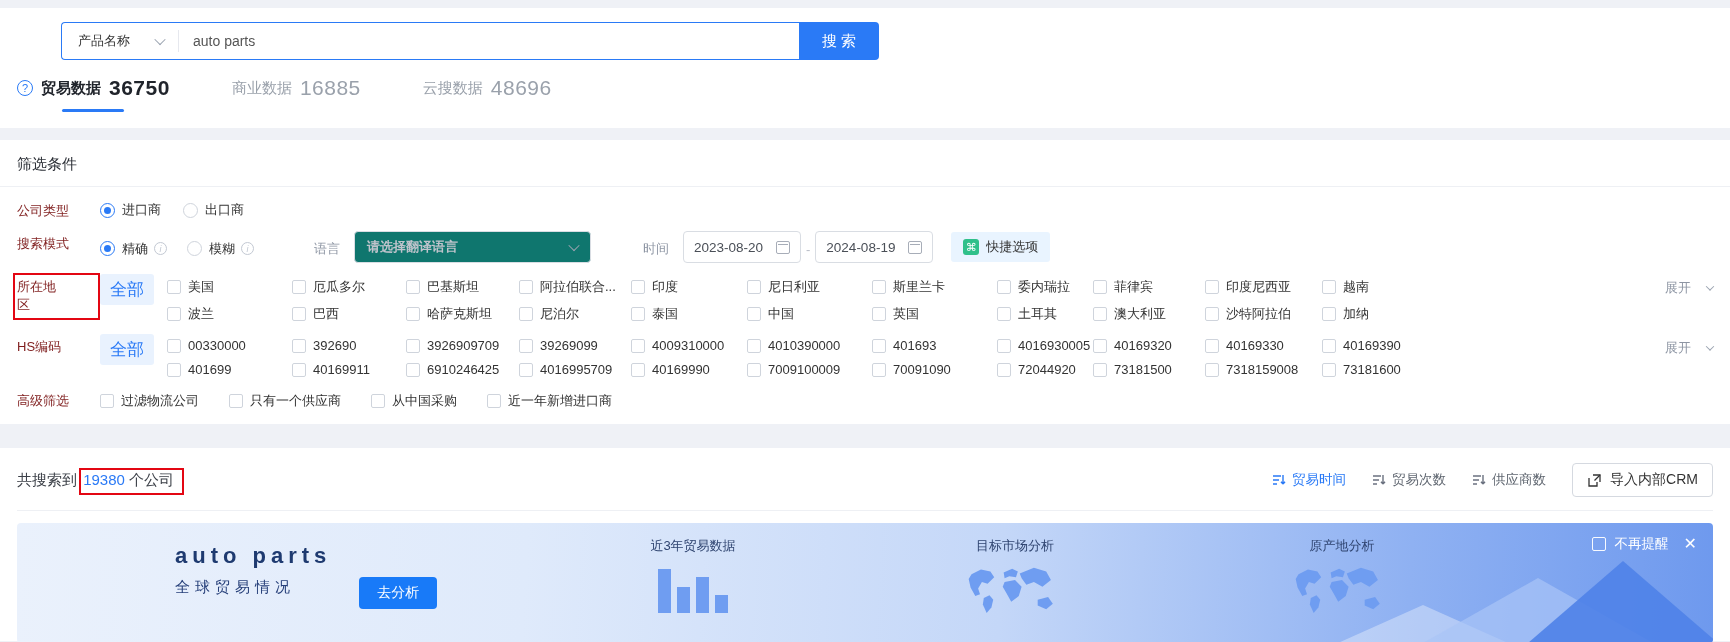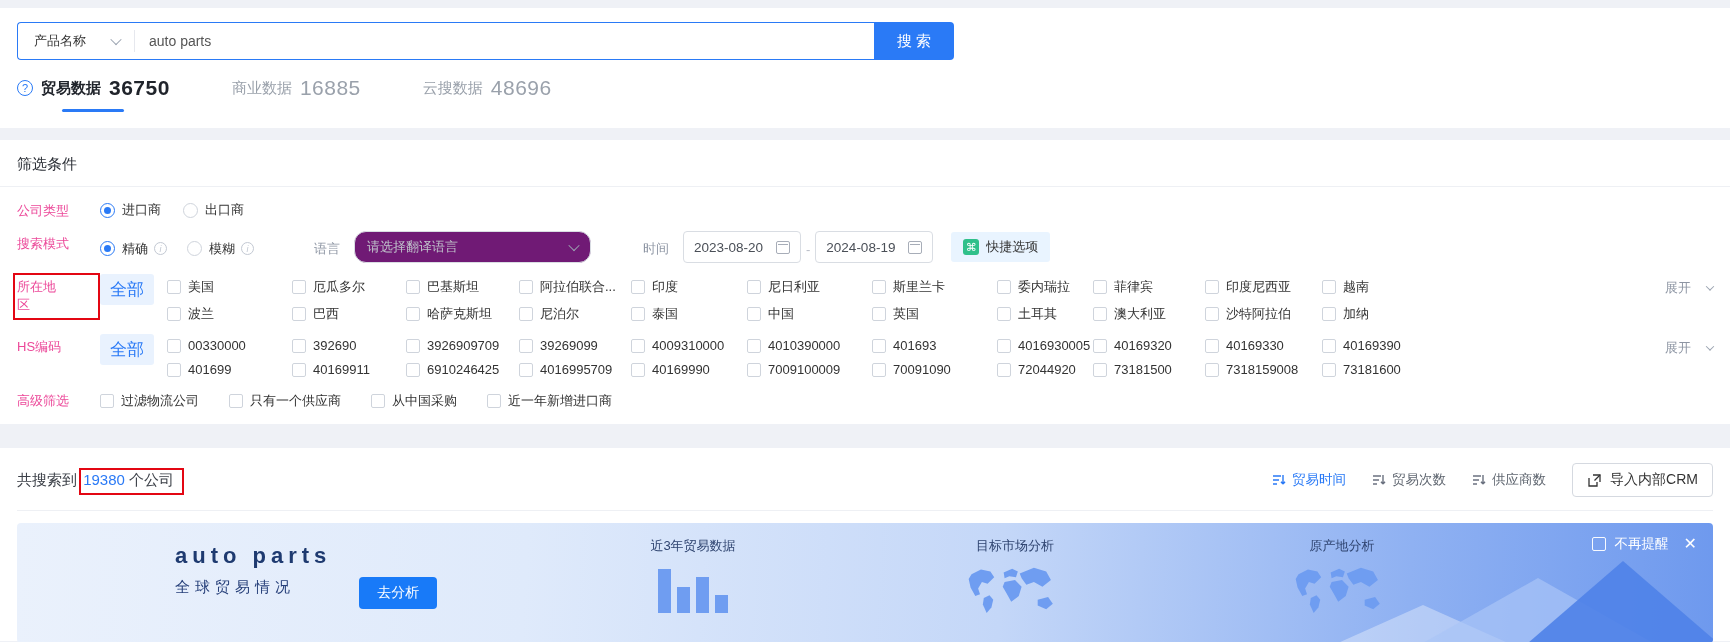--- a/index.html
+++ b/index.html
@@ -5,21 +5,21 @@
   * { box-sizing: border-box; margin: 0; padding: 0; }
   html,body { width:1730px; height:642px; overflow:hidden; }
   body {
     font-family: "Liberation Sans", "DejaVu Sans", sans-serif;
     background:#eff1f6; color:#333; font-size:13px;
   }
   .card { background:#fff; }
 
   
   .top-card { margin-top:8px; height:120px; padding:14px 17px 0; }
-  .search-row { display:flex; height:38px; width:937px; }
+  .search-row { display:flex; height:38px; width:818px;margin-left:44px; }
   .search-box { flex:1; display:flex; align-items:center; border:1px solid #2a7af6; border-right:none; border-radius:4px 0 0 4px; background:#fff; }
   .search-cat { display:flex; align-items:center; gap:26px; padding:0 14px 0 16px; cursor:pointer; }
   .search-cat .cat-label { font-size:13px; color:#333; }
   .chev { width:8px; height:8px; border-right:1.5px solid #9aa3b0; border-bottom:1.5px solid #9aa3b0; transform:rotate(45deg) translate(-1px,-1px); }
   .search-divider { width:1px; height:22px; background:#e6e8ee; }
   .search-input { flex:1; border:none; outline:none; font-size:14px; color:#555; padding:0 14px; font-family:inherit; background:transparent; }
   .search-btn { width:80px; background:#2a7af6; color:#fff; font-size:15px; border:none; border-radius:0 4px 4px 0; cursor:pointer; font-family:inherit; }
 
   .tabs-row { display:flex; align-items:flex-end; margin-top:16px; gap:62px; }
   .tab { display:flex; align-items:center; gap:8px; padding-bottom:12px; position:relative; cursor:pointer; }
@@ -27,31 +27,31 @@
   .tab .t-count { font-size:21px; color:#9aa1ab; letter-spacing:.5px; }
   .tab.active .t-label { color:#20242b; font-weight:bold; }
   .tab.active .t-count { color:#20242b; font-weight:bold; }
   .tab.active::after { content:''; position:absolute; bottom:0; left:50%; transform:translateX(-50%); width:62px; height:3px; background:#2a7af6; border-radius:2px; }
   .qmark { width:16px; height:16px; border:1px solid #2a7af6; color:#2a7af6; border-radius:50%; font-size:11px; display:inline-flex; align-items:center; justify-content:center; }
 
   
   .filter-card { margin-top:12px; padding:0 17px 14px; }
   .section-title { font-size:15px; color:#2b2f36; padding:15px 17px 12px; margin:0 -17px; border-bottom:1px solid #eef0f4; }
   .f-row { display:flex; align-items:flex-start; margin-top:11px; }
-  .f-label { flex:0 0 83px; color:#ec4899; font-size:13px; padding-top:4px; }
+  .f-label { flex:0 0 83px; color:#7f1d1d; font-size:13px; padding-top:4px; }
   .f-content { flex:1; display:flex; align-items:center; flex-wrap:wrap; }
 
   .radio { display:inline-flex; align-items:center; gap:7px; margin-right:22px; cursor:pointer; padding-top:3px;font-family:Liberation Serif, serif; }
   .rdot { width:15px; height:15px; border:1px solid #cfd4dc; border-radius:50%; background:#fff; position:relative; flex:0 0 15px; }
   .rdot.checked { border-color:#2a7af6; }
   .rdot.checked::after { content:''; position:absolute; inset:3px; background:#2a7af6; border-radius:50%; }
   .info { width:13px; height:13px; border-radius:50%; border:1px solid #c3c9d3; color:#c3c9d3; font-size:9px; display:inline-flex; align-items:center; justify-content:center; margin-left:-16px; margin-right:20px; margin-top:3px; font-style:italic; }
 
   .inline-label { color:#8d95a3; margin:4px 14px 0 40px; }
-  .select-box { width:237px; height:32px; border:1px solid #d9dde3; border-radius:12px; display:flex; align-items:center; justify-content:space-between; padding:0 12px; cursor:pointer; background:#701a75; }
+  .select-box { width:237px; height:32px; border:1px solid #d9dde3; border-radius:4px; display:flex; align-items:center; justify-content:space-between; padding:0 12px; cursor:pointer; background:#0f766e;font-weight:bold; }
   .placeholder { color:#c0c4cc; font-size:13px; }
   .time-label { color:#8d95a3; margin:4px 14px 0 52px; }
   .date-box { width:118px; height:32px; border:1px solid #d9dde3; border-radius:4px; display:flex; align-items:center; justify-content:space-between; padding:0 10px; background:#fff; cursor:pointer; font-size:13.5px; color:#4a4f57; }
   .date-sep { color:#b8bdc6; margin:4px 5px 0; }
   .cal { width:14px; height:13px; position:relative; border:1.2px solid #a7adb8; border-radius:2px; }
   .cal::before { content:''; position:absolute; top:2px; left:1px; right:1px; border-top:1.2px solid #a7adb8; }
   .quick-btn { margin-left:18px; height:30px; background:#e9f4ff; border:none; border-radius:3px; display:inline-flex; align-items:center; gap:7px; padding:0 12px; font-size:13px; color:#333; cursor:pointer; font-family:inherit; }
   .cmd-ic { width:16px; height:16px; background:#30c08a; border-radius:3px; color:#fff; font-size:11px; display:inline-flex; align-items:center; justify-content:center; }
 
   .all-chip { flex:0 0 auto; background:#e9f2fe; color:#2a7af6; font-size:17px; padding:4px 10px; border-radius:3px; margin-right:13px; cursor:pointer; }

